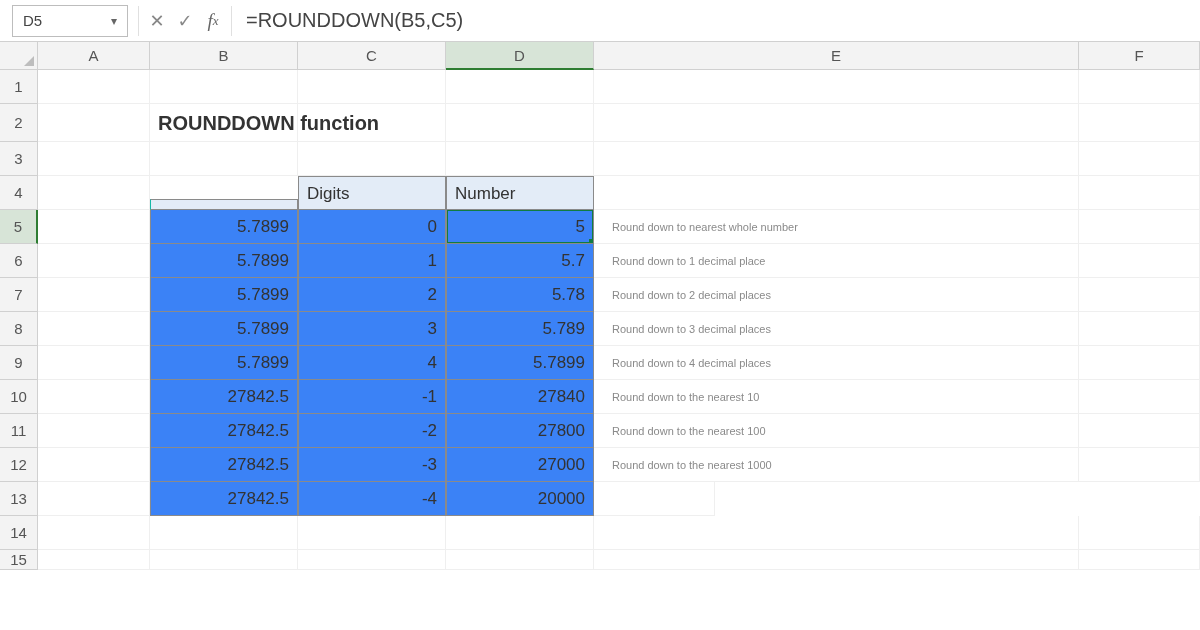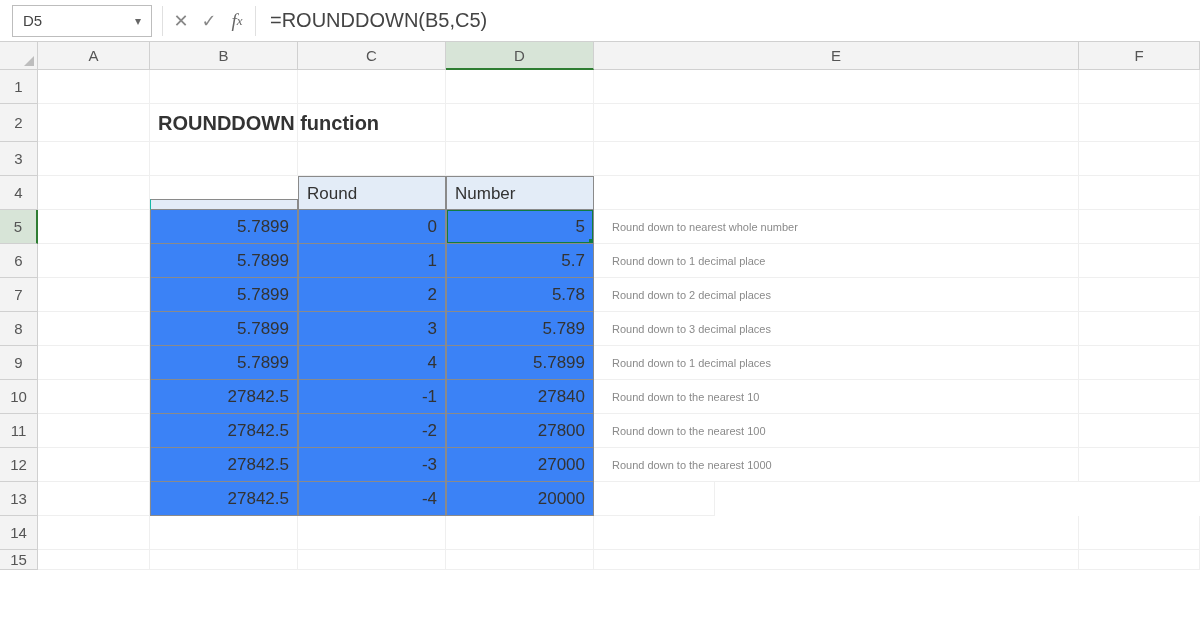--- a/index.html
+++ b/index.html
@@ -13,21 +13,21 @@
 
   
   .formula-bar {
     display: flex;
     align-items: center;
     height: 42px;
     border-bottom: 1px solid #d0d0d0;
     background: #fff;
   }
   .name-box {
-    width: 140px;
+    width: 116px;
     height: 32px;
     margin: 0 6px 0 12px;
     border: 1px solid #bdbdbd;
     display: flex;
     align-items: center;
     padding: 0 10px;
     justify-content: space-between;
     font-size: 15px;
     color: #444;
   }
@@ -234,21 +234,21 @@
     <div class="cell cC"></div>
     <div class="cell cD"></div>
     <div class="cell cE"></div>
     <div class="cell cF"></div>
   </div>
 
   <div class="row">
     <div class="rhead">4</div>
     <div class="cell cA"></div>
     <div class="cell cB tbl-head first">Number</div>
-    <div class="cell cC tbl-head">Round</div>
+    <div class="cell cC tbl-head">Digits</div>
     <div class="cell cD tbl-head">Number</div>
     <div class="cell cE"></div>
     <div class="cell cF"></div>
   </div>
 
   <div class="row">
     <div class="rhead sel">5</div>
     <div class="cell cA"></div>
     <div class="cell cB tbl-cell num">5.7899</div>
     <div class="cell cC tbl-cell num">0</div>
@@ -286,21 +286,21 @@
     <div class="cell cE desc-cell">Round down to 3 decimal places</div>
     <div class="cell cF"></div>
   </div>
 
   <div class="row">
     <div class="rhead">9</div>
     <div class="cell cA"></div>
     <div class="cell cB tbl-cell num">5.7899</div>
     <div class="cell cC tbl-cell num">4</div>
     <div class="cell cD tbl-cell num">5.7899</div>
-    <div class="cell cE desc-cell">Round down to 1 decimal places</div>
+    <div class="cell cE desc-cell">Round down to 4 decimal places</div>
     <div class="cell cF"></div>
   </div>
 
   <div class="row">
     <div class="rhead">10</div>
     <div class="cell cA"></div>
     <div class="cell cB tbl-cell num">27842.5</div>
     <div class="cell cC tbl-cell num">-1</div>
     <div class="cell cD tbl-cell num">27840</div>
     <div class="cell cE desc-cell">Round down to the nearest 10</div>

